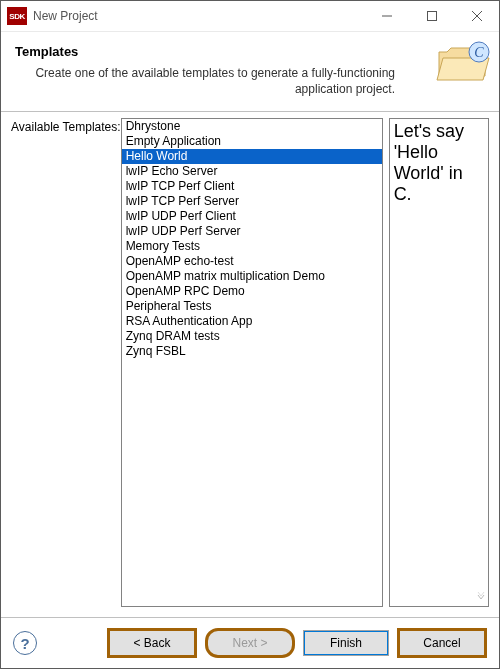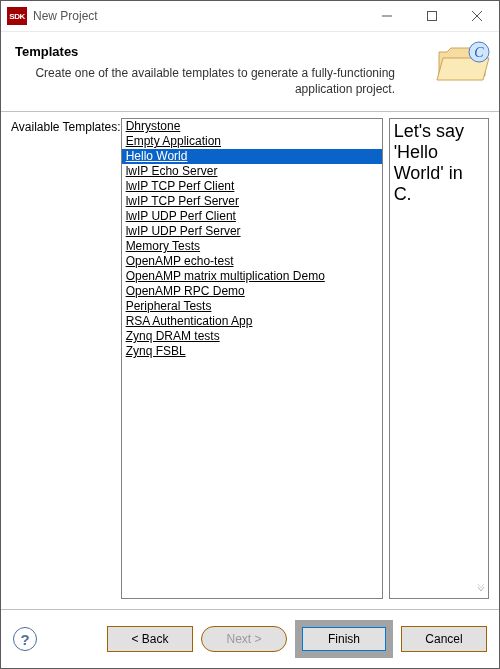--- a/index.html
+++ b/index.html
@@ -115,21 +115,20 @@
   .descbox {
     flex: 1;
     padding: 2px 4px;
     overflow-y: auto;
   }
   .list-item {
     padding: 0px 4px;
     line-height: 15px;
     white-space: nowrap;
     cursor: default;
-    text-decoration: underline;
   }
   .list-item.selected {
     background: #0a63c9;
     color: #fff;
   }
   .descbox .desc-text {
     font-size: 18px;
   }
   .descbox .scrollhint {
     position: absolute;
@@ -160,35 +159,35 @@
     justify-content: center;
     font-size: 15px;
     font-weight: bold;
     background: #fff;
     box-sizing: border-box;
   }
   .spacer { flex: 1; }
   .wiz-btn {
     min-width: 84px;
     height: 24px;
-    border: 1px solid #a16207;
+    border: 3px solid #a16207;
     background: #e1e1e1;
     display: inline-flex;
     align-items: center;
     justify-content: center;
     font-size: 12px;
     color: #000;
     position: relative;
   }
   .wiz-btn.disabled {
     color: #9a9a9a;
     border-radius: 13px;
   }
   .wiz-btn.primary {
-    border: 7px solid #a3a3a3;
+    border: 1px solid #a3a3a3;
     box-shadow: inset 0 0 0 1px #0078d7;
   }
 </style>
 </head>
 <body>
 
 <div class="window">
 
   <div class="titlebar">
     <span class="app-icon">SDK</span>

